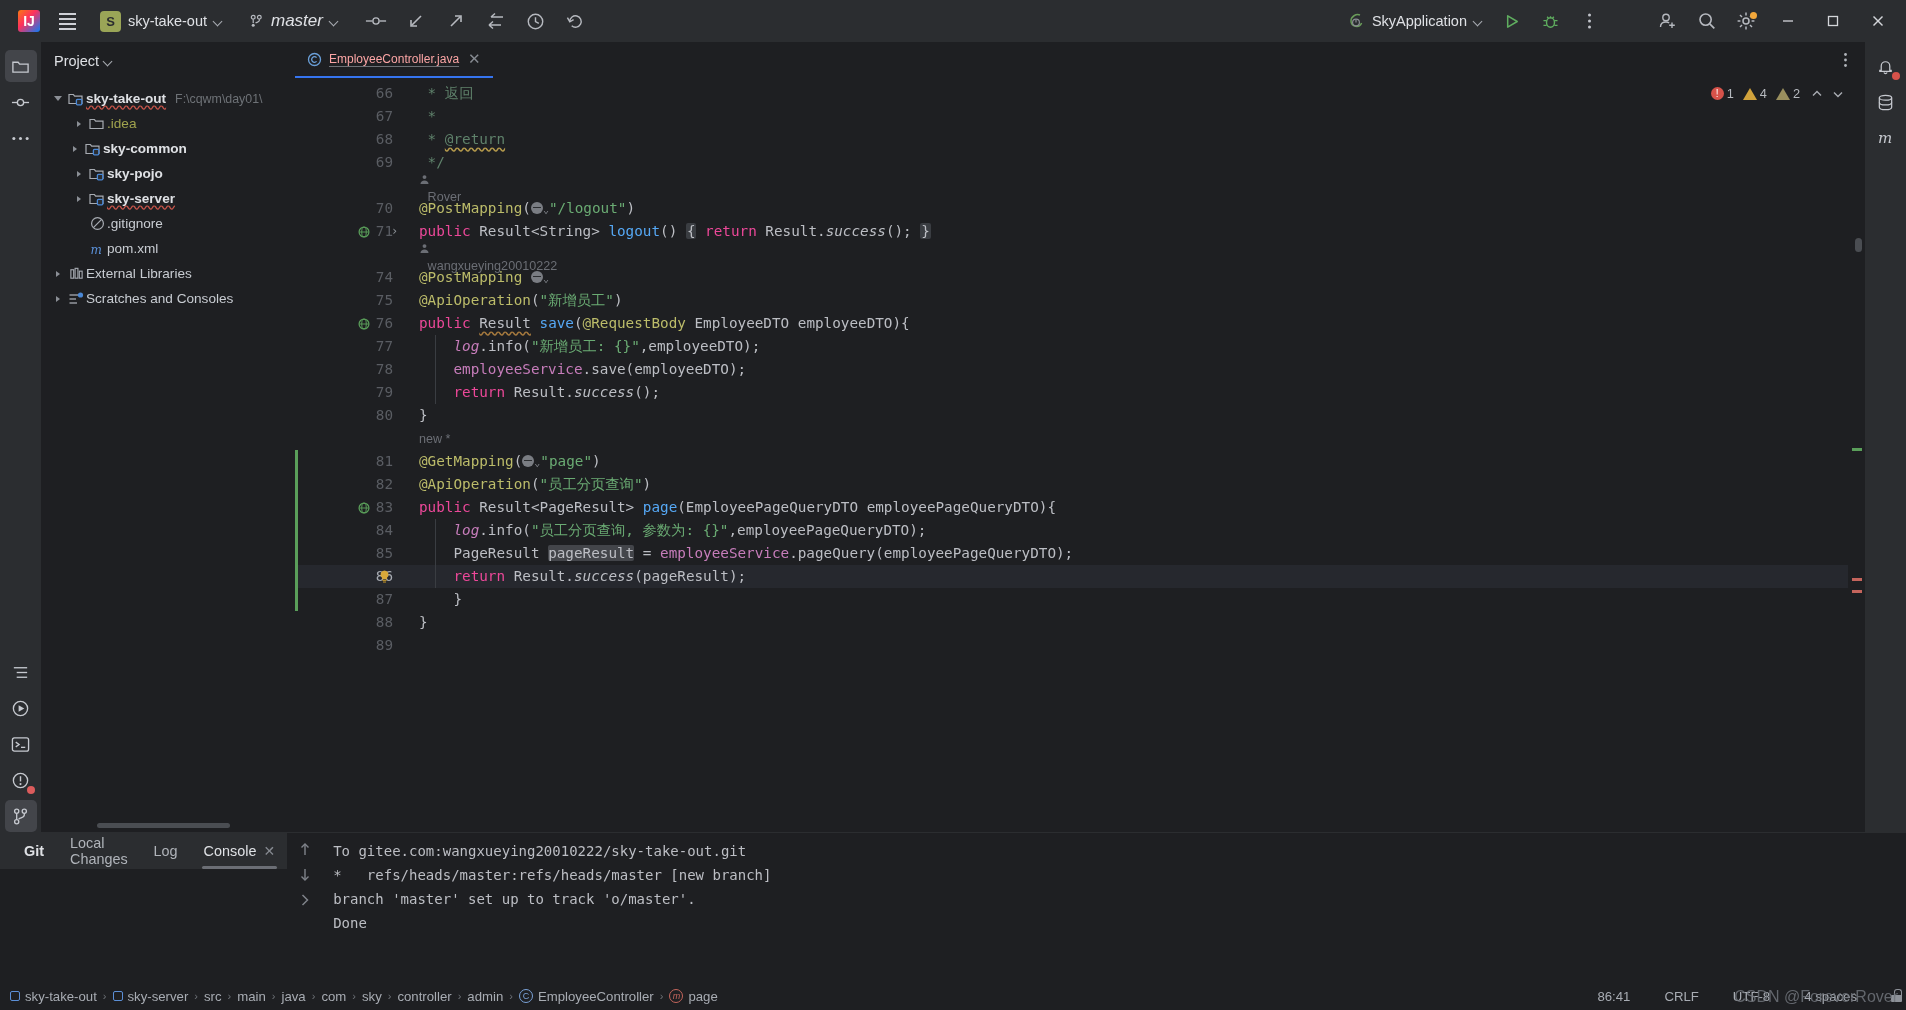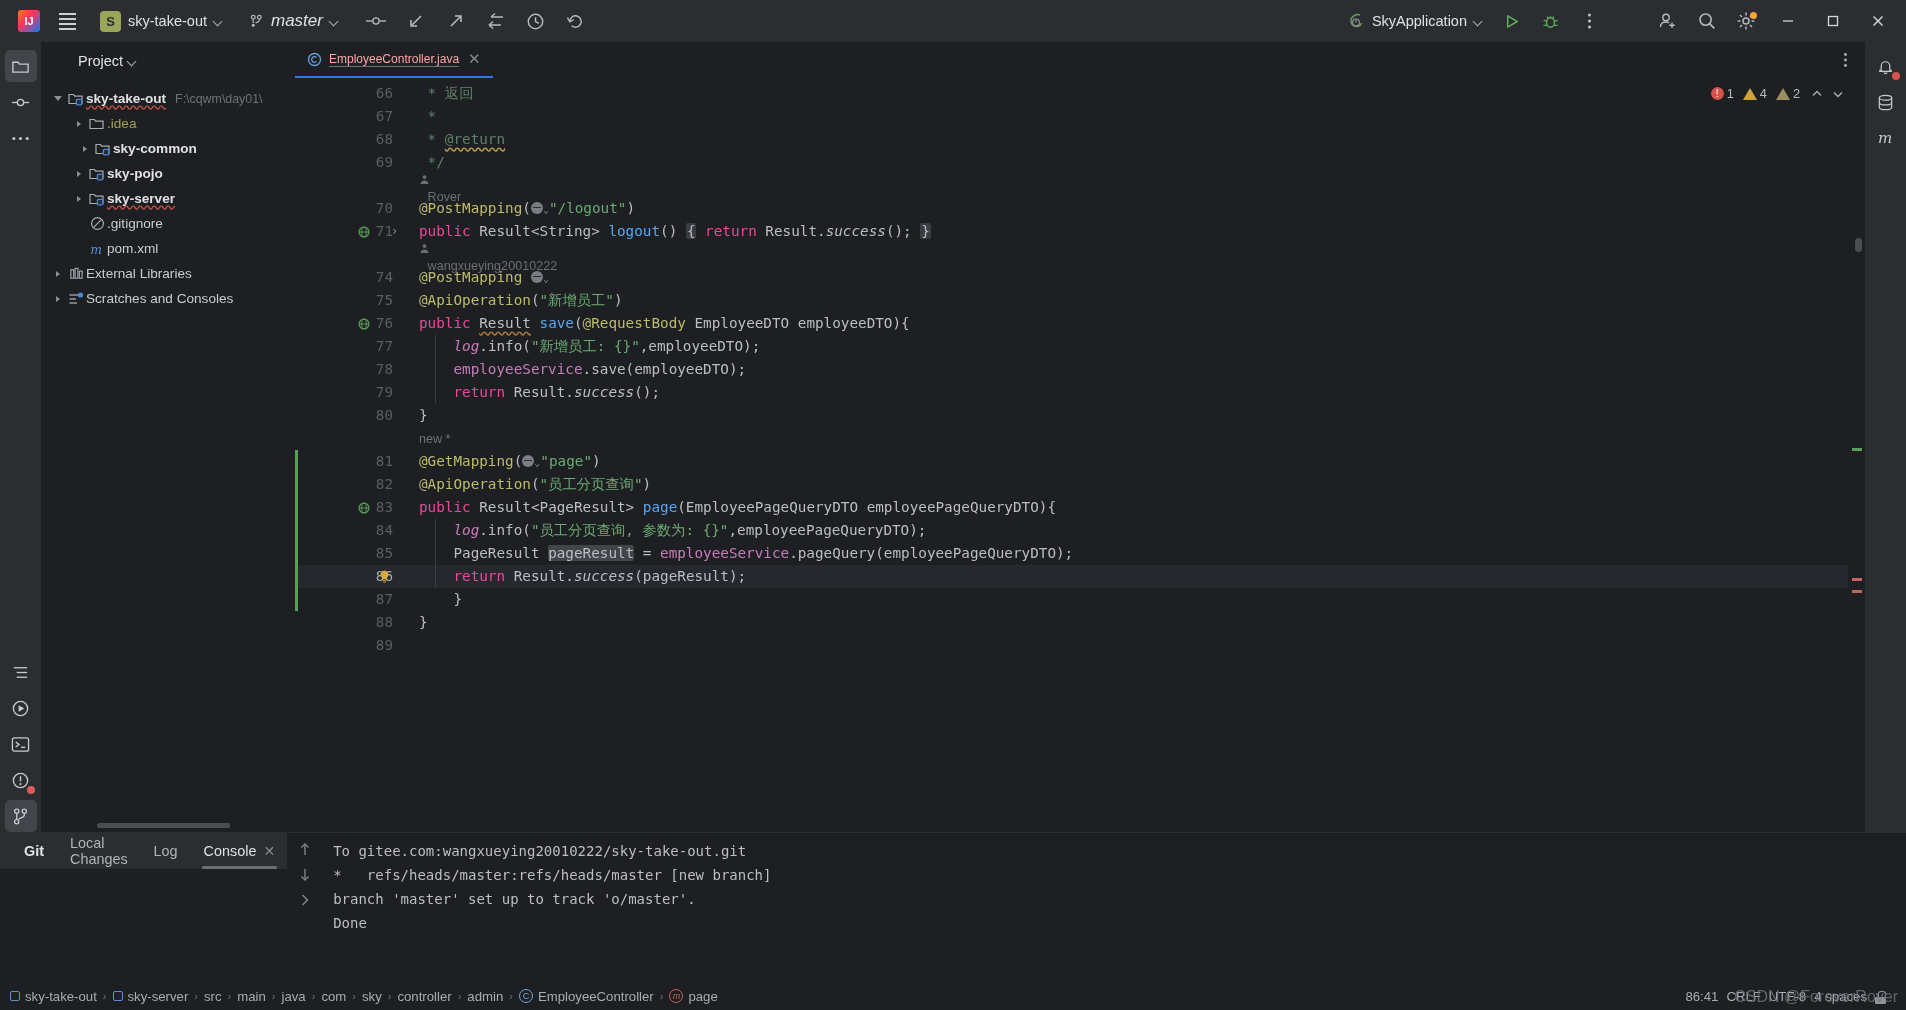--- a/index.html
+++ b/index.html
@@ -23,21 +23,21 @@
   .tb-left { display: flex; align-items: center; gap: 0px; }
   .tb-icon {
     width: 38px; height: 34px;
     display: flex; align-items: center; justify-content: center;
     cursor: default; border-radius: 4px;
   }
   .ij-logo {
     width: 22px; height: 22px; border-radius: 3px;
     background: linear-gradient(135deg,#f97a12 0%,#fe315d 42%,#087cfa 100%);
     display: flex; align-items: center; justify-content: center;
-    font-size: 11px; font-weight: bold; color: #fff;
+    font-size: 14px; font-weight: bold; color: #fff;
     font-family: "Liberation Sans", sans-serif;
   }
   .hamburger { display: flex; flex-direction: column; gap: 3px; }
   .hamburger i { display: block; width: 17px; height: 2px; background: #ced0d6; }
   .proj-chip {
     display: flex; align-items: center; gap: 7px;
     padding: 4px 8px; border-radius: 5px; margin-left: 6px; cursor: default;
   }
   .proj-badge {
     width: 21px; height: 21px; border-radius: 4px;
@@ -101,21 +101,21 @@
   }
 
   
   .project-panel {
     width: 253px; flex: 0 0 253px; background: #1e1f22;
     display: flex; flex-direction: column; min-height: 0;
     position: relative;
   }
   .pp-header {
     height: 38px; display: flex; align-items: center; gap: 5px;
-    padding: 0 12px; flex: 0 0 38px; margin-left: 24px;
+    padding: 0 12px; flex: 0 0 38px;
   }
   .pp-title { font-size: 14.5px; color: #dfe1e5; }
   .tree { flex: 1; overflow: hidden; padding-top: 6px; font-size: 13.6px; }
   .row {
     display: flex; align-items: center; height: 25px;
     padding-left: 8px; white-space: nowrap; cursor: default;
   }
   .arrow {
     width: 16px; flex: 0 0 16px; display: flex; align-items: center; justify-content: center;
   }
@@ -296,21 +296,21 @@
   .circ-c {
     width: 14px; height: 14px; border-radius: 50%; border: 1.5px solid #7aa2d8;
     color: #7aa2d8; font-size: 9px; display: flex; align-items: center; justify-content: center;
   }
   .circ-m {
     width: 14px; height: 14px; border-radius: 50%; border: 1.5px solid #c4655c;
     color: #c4655c; font-size: 9px; display: flex; align-items: center; justify-content: center;
     font-style: italic;
   }
   .status-right {
-    position: absolute; right: 20px; display: flex; align-items: flex-end; gap: 8px;
+    position: absolute; right: 4px; display: flex; align-items: flex-start; gap: 34px;
   }
   .watermark {
     position: absolute; right: 8px; bottom: 4px;
     font-size: 16px; color: #6f737a; opacity: .85;
     font-family: "Liberation Sans", sans-serif;
     pointer-events: none; white-space: nowrap;
   }
   .lock-ico { width: 11px; height: 13px; position: relative; display: inline-block; }
   .lock-ico::before {
     content: ""; position: absolute; bottom: 0; left: 0; width: 11px; height: 7px;
@@ -559,21 +559,21 @@
             <span class="arrow">
               <span class="tri"></span>
             </span>
             <span class="ico">
               <svg width="16" height="16" viewBox="0 0 16 16">
                 <path d="M1 3.5 h4.4 l1.3 1.6 h7.3 v7.4 h-13 z" fill="none" stroke="#a7abb2" stroke-width="1.2"></path>
               </svg>
             </span>
             <span class="lbl olive">.idea</span>
           </div>
-          <div class="row" style="padding-left: 35px;">
+          <div class="row" style="padding-left: 25px;">
             <span class="arrow">
               <span class="tri"></span>
             </span>
             <span class="ico">
               <svg width="16" height="16" viewBox="0 0 16 16">
                 <path d="M1 3.5 h4.4 l1.3 1.6 h7.3 v7.4 h-13 z" fill="none" stroke="#a7abb2" stroke-width="1.2"></path>
                 <rect x="8.4" y="8.4" width="5.4" height="5.4" rx="1" fill="#2b2d30" stroke="#4a88d6" stroke-width="1.3"></rect>
               </svg>
             </span>
             <span class="lbl b">sky-common</span>

